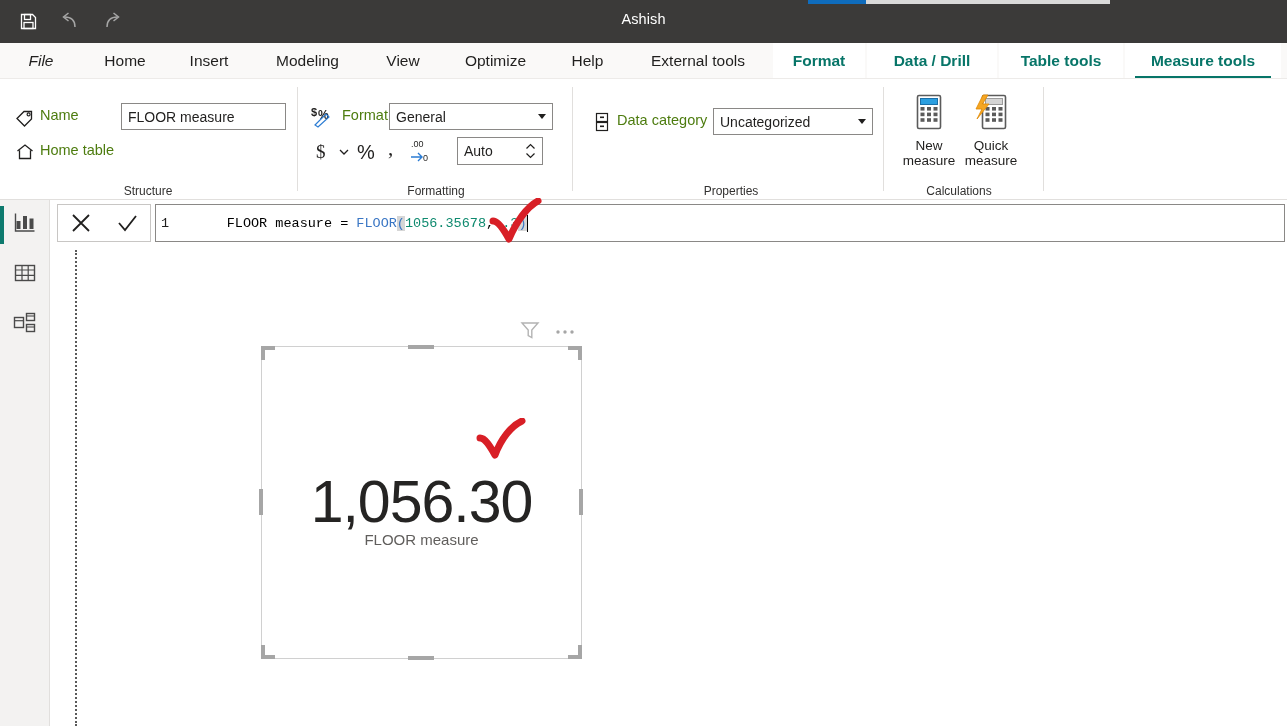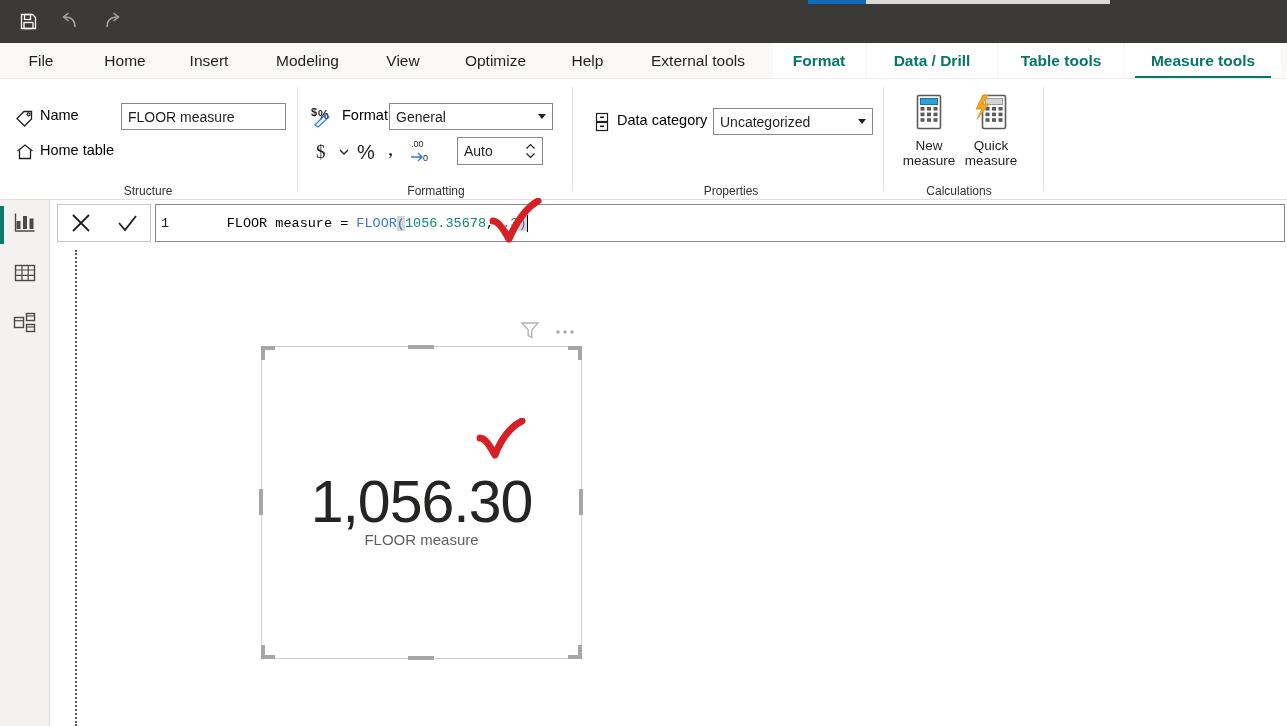--- a/index.html
+++ b/index.html
@@ -61,21 +61,21 @@
   .ribbon-bottom-line {
     position: absolute; left: 0; top: 199px; width: 1287px; height: 1px; background: #e1dfdd;
   }
   .grp-divider {
     position: absolute; top: 88px; width: 1px; height: 100px; background: #e1dfdd;
   }
   .grp-label {
     position: absolute; font-size: 12px; color: #323130; text-align: center;
   }
 
-  .lbl { font-size: 14.5px; color: #000000; }
+  .lbl { font-size: 14.5px; color: #4d7c0f; }
   .ctl-box {
     box-sizing: border-box; border: 1px solid #8a8886; background: #ffffff;
     font-size: 14px; color: #201f1e; padding: 0 6px;
     display: flex; align-items: center;
   }
   .ctl-select {
     box-sizing: border-box; border: 1px solid #8a8886; background: #ffffff;
     font-size: 14px; color: #201f1e; padding: 0 6px;
     display: flex; align-items: center; justify-content: space-between;
   }
@@ -186,24 +186,25 @@
         </svg>
       </div>
       <div class="qat-btn" title="Redo">
         <svg width="22" height="20" viewBox="0 0 22 20">
           <path d="M6 16 C6 9 10.5 6 16.5 6" fill="none" stroke="#a6a6a6" stroke-width="1.5"></path>
           <path d="M12.5 2 L17.5 6 L12.5 10" fill="none" stroke="#a6a6a6" stroke-width="1.5"></path>
         </svg>
       </div>
     </div>
 
+    <div class="title-text">Ashish</div>
   </div>
 
   <div class="tabstrip">
-    <div class="tab" style="position:absolute;left:22px;width:38px;justify-content:center;">
+    <div class="tab" style="position:absolute;left:22px;width:38px;justify-content:center;font-style:italic;">
       <span>File</span>
     </div>
     <div class="tab" style="position:absolute;left:96px;width:58px;justify-content:center;">
       <span>Home</span>
     </div>
     <div class="tab" style="position:absolute;left:184px;width:50px;justify-content:center;">
       <span>Insert</span>
     </div>
     <div class="tab" style="position:absolute;left:263px;width:89px;justify-content:center;">
       <span>Modeling</span>

